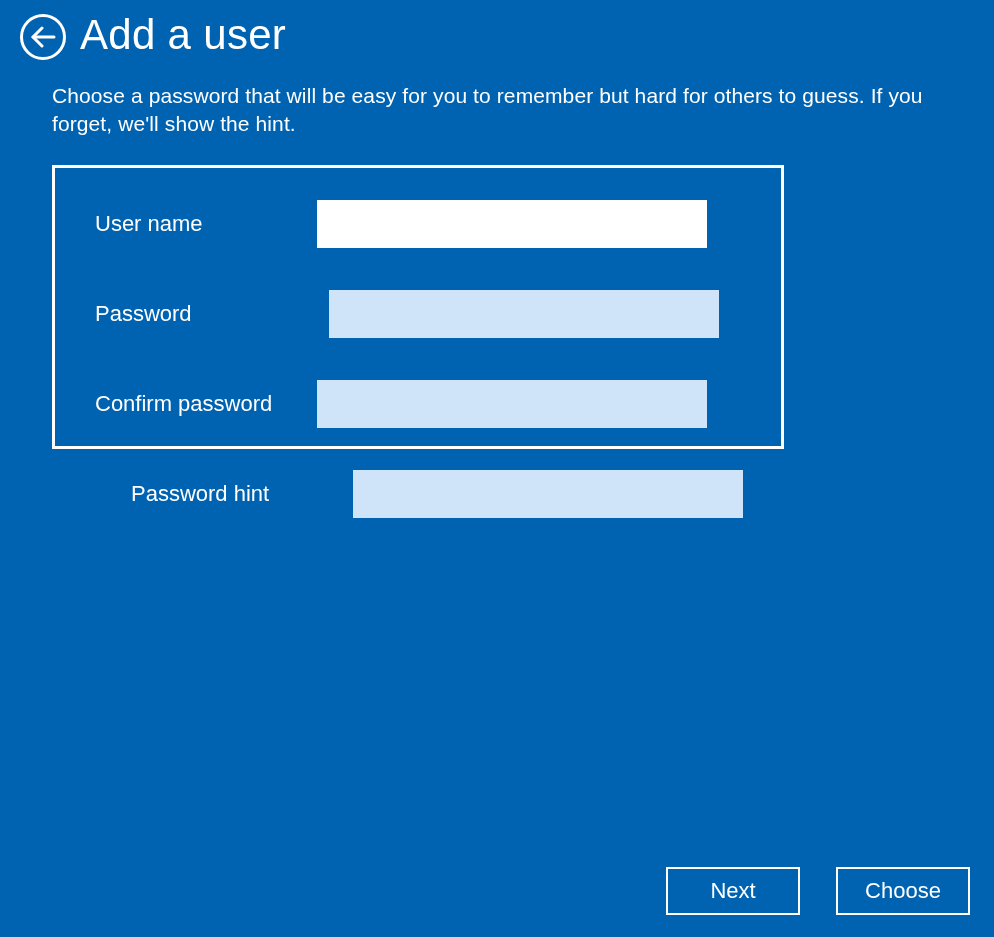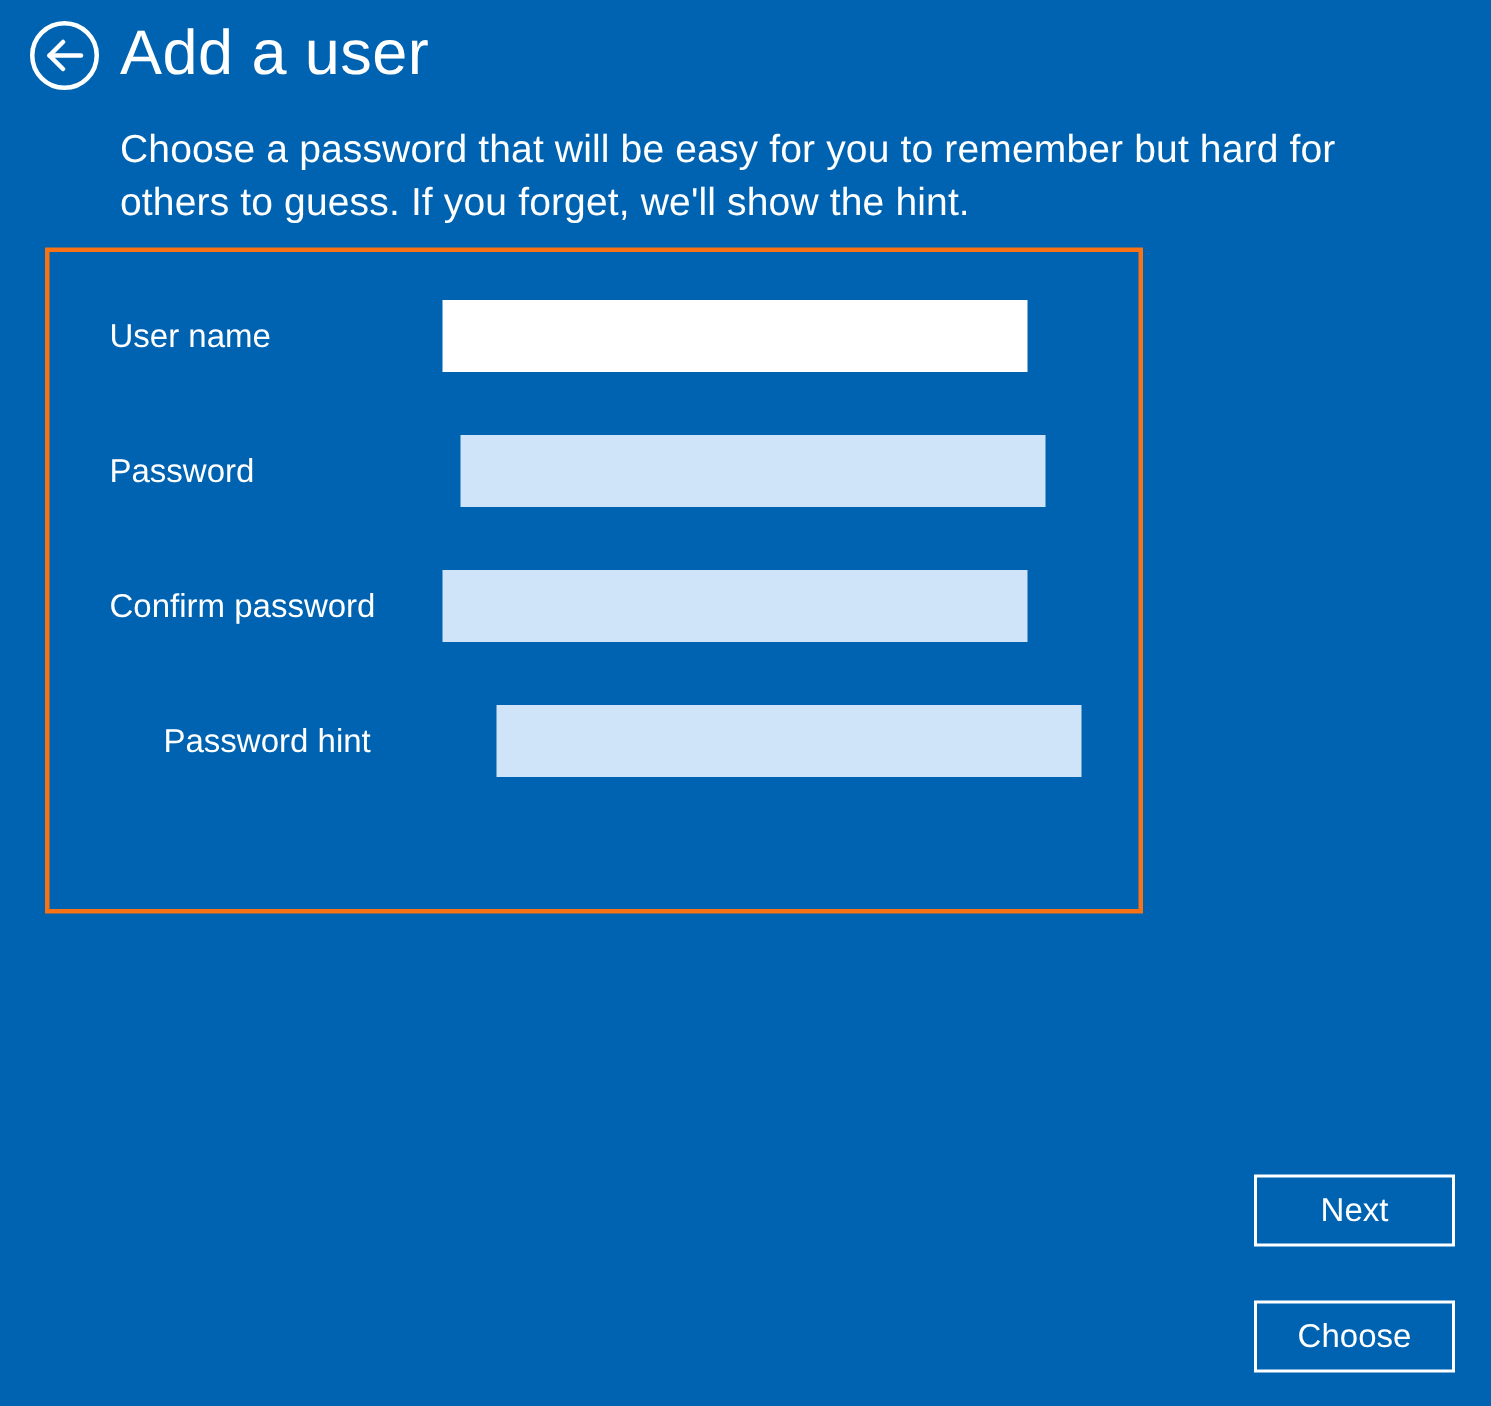--- a/index.html
+++ b/index.html
@@ -41,36 +41,36 @@
 
     .title {
       font-size: 42px;
       font-weight: 300;
       margin-left: 14px;
       letter-spacing: 0.3px;
       line-height: 1;
     }
 
     .instructions {
-      font-size: 26px;
+      font-size: 21px;
       font-weight: 400;
       line-height: 1.35;
-      margin-left: 80px;
+      margin-left: 52px;
       margin-top: 22px;
       margin-right: 40px;
       letter-spacing: 0.1px;
     }
 
     .form-area {
       position: absolute;
-      left: 30px;
+      left: 52px;
       top: 165px;
       width: 732px;
-      height: 444px;
-      border: 3px solid #f97316;
+      height: 284px;
+      border: 3px solid #ffffff;
     }
 
     .form-row {
       position: absolute;
       left: 40px;
       width: 652px;
       height: 48px;
       display: flex;
       align-items: center;
     }
@@ -102,21 +102,20 @@
     .text-field.unfocused {
       background: #cfe4f8;
     }
 
     .btn-row {
       position: absolute;
       bottom: 22px;
       right: 24px;
       display: flex;
       gap: 36px;
-      flex-direction: column;
     }
     .win-btn {
       min-width: 134px;
       height: 48px;
       border: 2px solid #ffffff;
       background: transparent;
       color: #ffffff;
       font-family: inherit;
       font-size: 22px;
       font-weight: 400;

